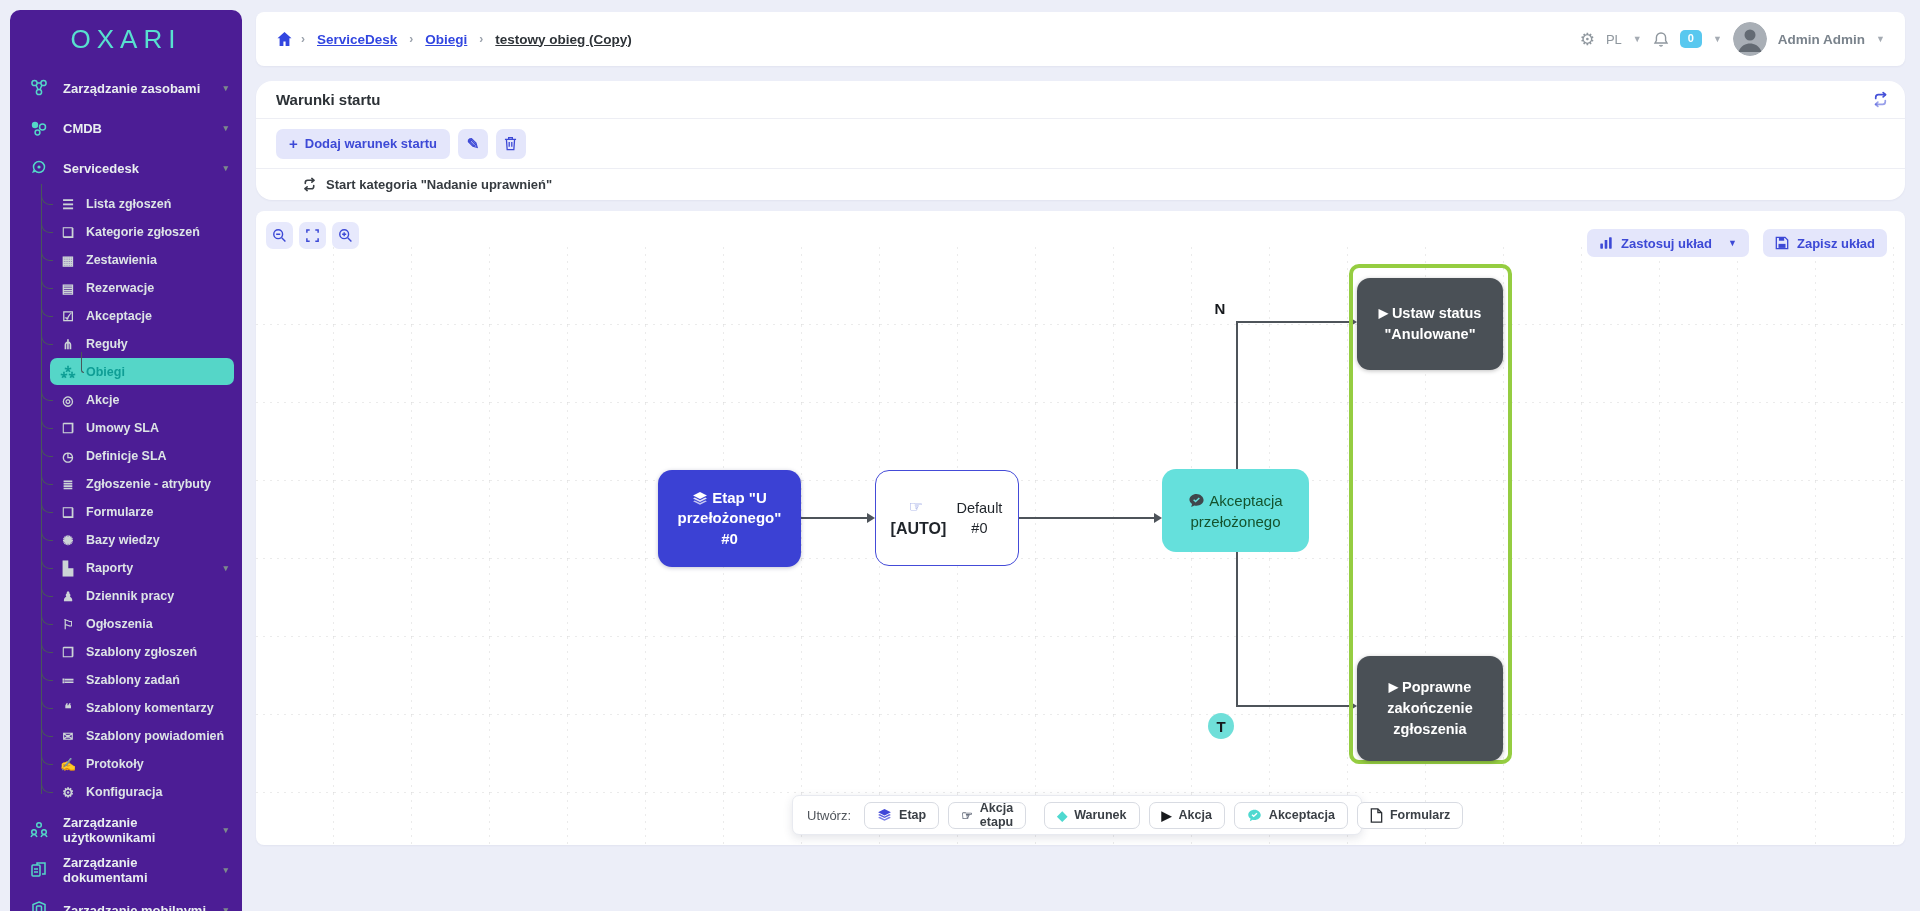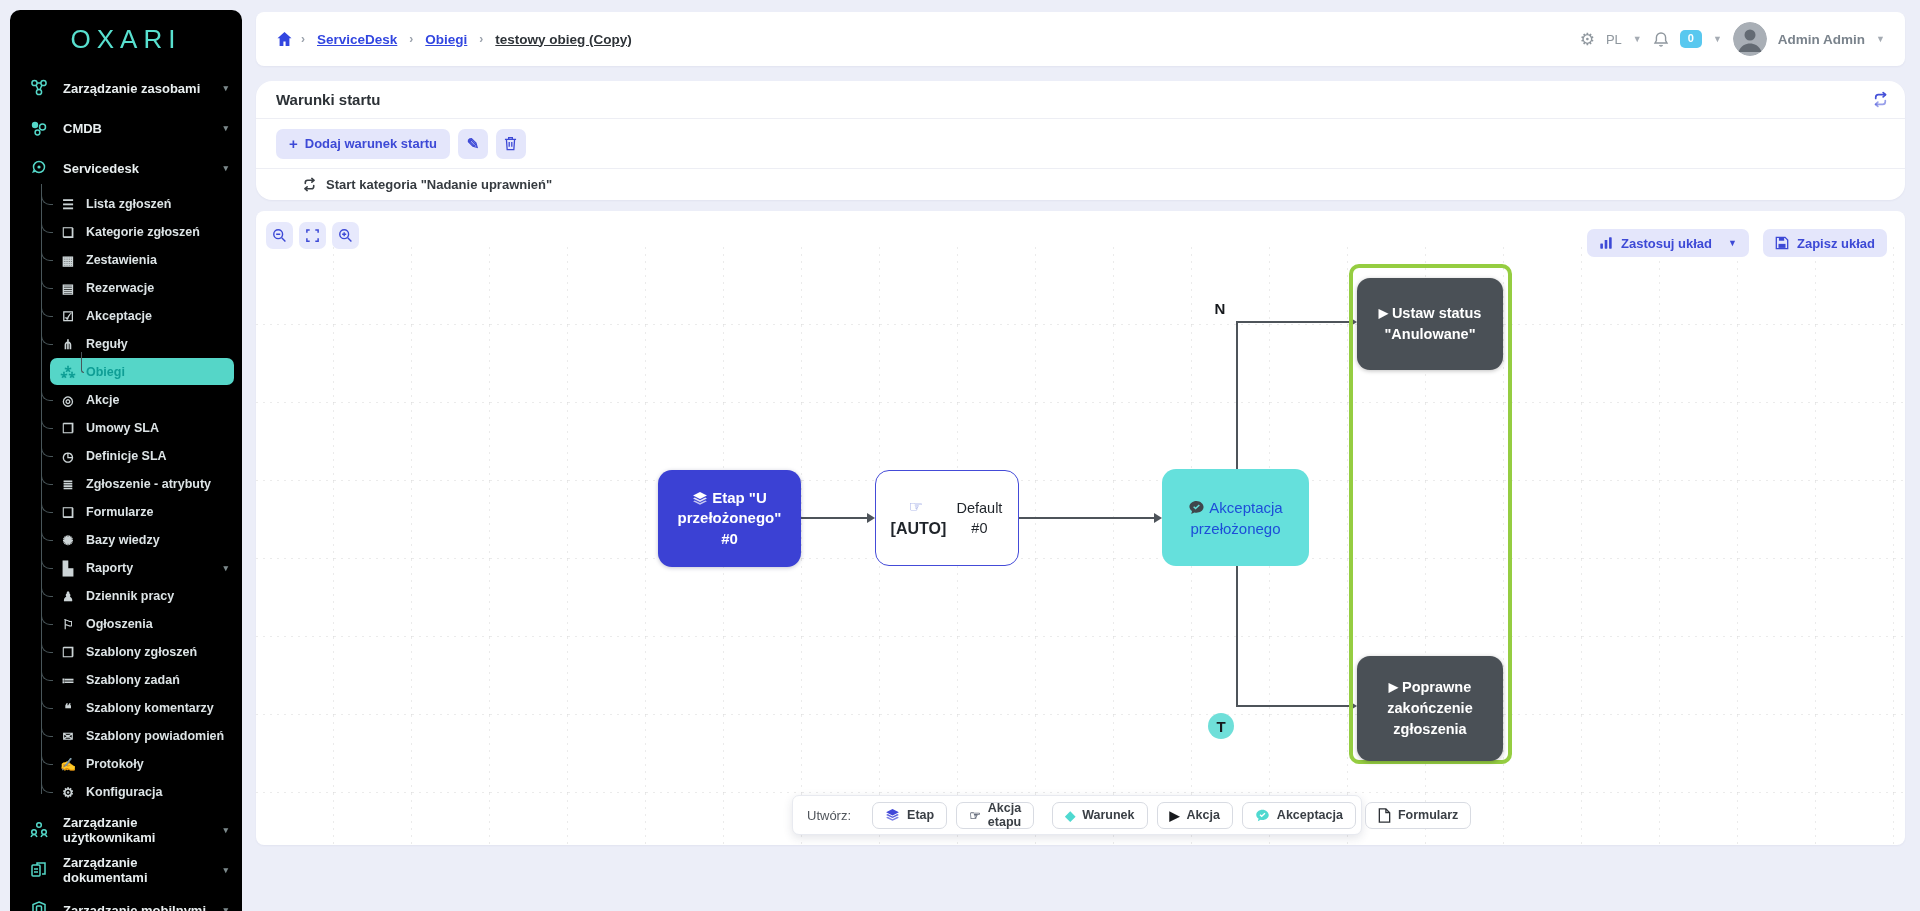--- a/index.html
+++ b/index.html
@@ -1,21 +1,21 @@
 <!DOCTYPE html>
 <html><head>
 <meta charset="utf-8">
 <style>
   * { box-sizing: border-box; margin: 0; padding: 0; }
   html,body { width:1920px; height:911px; overflow:hidden; }
   body { background:#eceef8; font-family:"Liberation Sans",sans-serif; position:relative; color:#2e3338; }
 
   
   .sidebar { position:absolute; left:10px; top:10px; width:232px; height:901px;
-    background:#000000; border-radius:10px 10px 0 0; overflow:hidden; }
+    background:#4c1d95; border-radius:10px 10px 0 0; overflow:hidden; }
   .logo { height:58px; display:flex; align-items:center; justify-content:center;
     color:#5be0cf; color:#58e0cf; font-size:26px; font-weight:500; letter-spacing:6px; }
   .nav-item { display:flex; align-items:center; height:40px; padding:0 14px 0 18px;
     font-size:13px; font-weight:700; color:#e9eff0; cursor:pointer; }
   .nav-ico { width:22px; height:22px; margin-right:13px; color:#54d7c8;
     display:flex; align-items:center; justify-content:center; flex:0 0 22px; }
   .chev { margin-left:auto; color:#7d8a8d; font-size:9px; }
   .subnav { position:relative; padding:2px 0 4px; }
   .subnav:before { content:""; position:absolute; left:31px; top:-4px; bottom:16px; width:1px; background:#49565a; }
   .sub-item { position:relative; display:flex; align-items:center; height:28px;
@@ -84,40 +84,40 @@
     border-bottom:5px solid transparent; border-left:8px solid #4e545a; z-index:1; }
   .node { position:absolute; border-radius:14px; display:flex; align-items:center; justify-content:center;
     text-align:center; z-index:2; cursor:pointer; padding:6px 10px; }
   .node-etap { left:402px; top:259px; width:143px; height:97px; background:#3b41d4; color:#fff;
     font-size:15px; font-weight:600; line-height:1.35; box-shadow:0 1px 4px rgba(20,25,80,.25); }
   .node-auto { left:619px; top:259px; width:144px; height:96px; background:#fff;
     border:1.5px solid #444bd8; color:#1f242a; flex-direction:row; line-height:1.4; }
   .auto-t1 { font-size:16px; font-weight:700; }
   .auto-ico { color:#6f7fd8; margin-right:5px; font-weight:400; }
   .auto-t2 { font-size:14.5px; }
-  .node-akc { left:906px; top:258px; width:147px; height:97px; background:#65e0dc; color:#1d4ed8;
+  .node-akc { left:906px; top:258px; width:147px; height:83px; background:#65e0dc; color:#14532d;
     font-size:15px; font-weight:500; line-height:1.4; }
   .akc-ico { display:inline-block; vertical-align:-3px; margin-right:4px; }
   .group-box { position:absolute; left:1093px; top:53px; width:163px; height:500px;
     border:4px solid #95cd41; border-radius:10px; z-index:1; cursor:pointer; }
   .node-dark { background:#4a5056; color:#fff; font-size:14.5px; font-weight:600; line-height:1.45;
     border-radius:13px; box-shadow:0 1px 4px rgba(0,0,0,.25); }
   .node-ustaw { left:1101px; top:67px; width:146px; height:92px; }
   .node-popr { left:1101px; top:445px; width:146px; height:105px; }
   .play { font-size:12px; margin-right:4px; vertical-align:1px; }
   .elabel { position:absolute; width:26px; height:26px; border-radius:50%; display:flex; align-items:center;
     justify-content:center; font-size:15px; font-weight:700; color:#16191d; z-index:3; }
   .elabel-n { left:951px; top:84px; background:#fff; }
   .elabel-t { left:952px; top:502px; background:#6fdfd9; }
 
   
   .create-bar { position:absolute; left:536px; top:584px; width:570px; height:40px; background:#fff;
     border:1px solid #e8eaf0; border-radius:7px; box-shadow:0 3px 10px rgba(40,50,80,.13);
     display:flex; align-items:center; gap:9px; padding:0 14px; z-index:6; }
-  .cb-label { font-size:13px; color:#51565c; margin-right:12px; }
+  .cb-label { font-size:13px; color:#51565c; margin-right:4px; }
   .cb-btn { background:#fff; border:1px solid #d8dbe2; border-radius:7px; height:27px;
     display:inline-flex; align-items:center; gap:7px; padding:0 12px; font-size:12.5px; font-weight:600;
     color:#3a3f45; font-family:inherit; cursor:pointer; }
   .cb-sep { width:1px; height:24px; background:#e2e4ea; }
   .ico-teal { color:#4fd9d0; } .ico-indigo { color:#4147d8; } .ico-gray { color:#6b7280; } .ico-dark { color:#17191c; }
   .glyph { font-size:13px; line-height:1; }
 </style>
 </head>
 <body>
 

